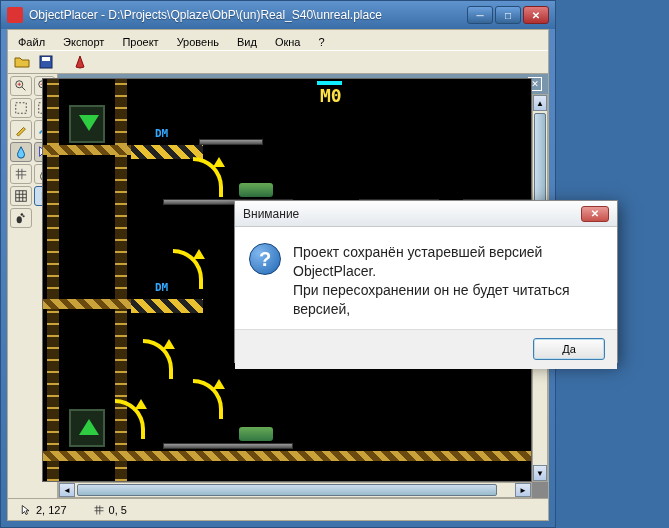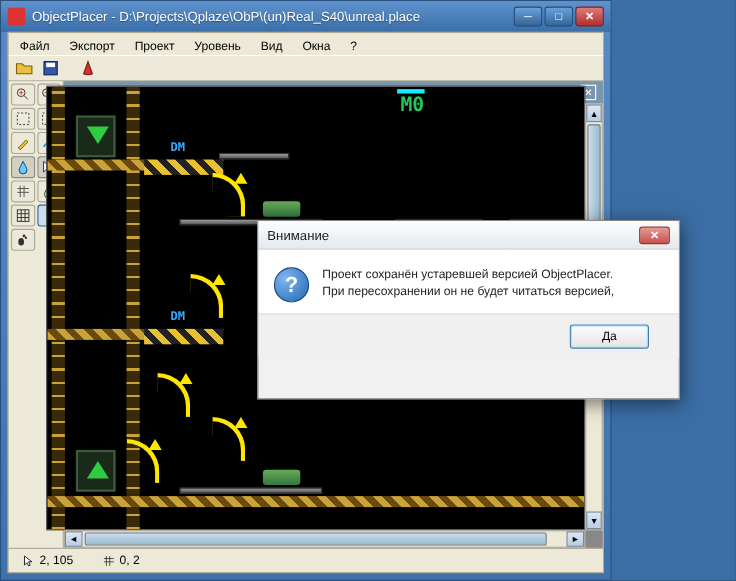--- a/index.html
+++ b/index.html
@@ -43,36 +43,36 @@
   
   .game { position: absolute; inset: 0; background: #000; }
   .girder { position: absolute; height: 10px; background: repeating-linear-gradient(45deg, #caa23a 0 6px, #6b4a10 6px 12px); }
   .girder-v { position: absolute; width: 12px; background: repeating-linear-gradient(0deg, #caa23a 0 2px, #3a2a0a 2px 12px); }
   .plat { position: absolute; height: 6px; background: linear-gradient(#999,#555); border: 1px solid #333; }
   .elev { position: absolute; width: 36px; height: 38px; background: #1a2a1a; border: 2px solid #3e5a3e; }
   .elev .arrow { position:absolute; left:8px; top:8px; width:0;height:0; border-left:10px solid transparent; border-right:10px solid transparent; }
   .elev.down .arrow { border-top: 16px solid #2ecc40; }
   .elev.up .arrow   { border-bottom: 16px solid #2ecc40; }
   .dm { position: absolute; color: #3af; font: bold 11px monospace; padding-left: 16px; }
-  .mo { position: absolute; color: #22c55e; font: bold 18px monospace; border-top: 4px solid #1ef; padding-left:3px;margin-left:44px; }
+  .mo { position: absolute; color: #fde047; font: bold 18px monospace; border-top: 4px solid #1ef; padding-left:3px; }
   .yel-arc { position: absolute; width: 30px; height: 40px; border: 4px solid #ffe600; border-left: none; border-bottom: none; border-radius: 0 30px 0 0; }
   .yel-arc::after { content:''; position:absolute; right:-6px; top:-4px; width:0;height:0; border-left:6px solid transparent; border-right:6px solid transparent; border-bottom:10px solid #ffe600; }
   .enemy { position:absolute; width:34px; height:14px; background: linear-gradient(#6a5,#374); border-radius: 3px; }
   
   .statusbar { height: 22px; background: #ece9d8; border-top: 1px solid #aca899; display: flex; align-items: center; padding: 0 6px; gap: 14px; }
   .status-cell { display: flex; align-items: center; gap: 4px; padding: 0 6px; }
   
   
   .dialog { position: absolute; left: 234px; top: 200px; width: 384px; height: 163px; background: #f1f1f1; border: 1px solid #888; box-shadow: 2px 4px 16px rgba(0,0,0,0.5); }
   .dialog .dlg-title { height: 26px; background: linear-gradient(#fdfdfd, #e4e9ee); border-bottom: 1px solid #c9c9c9; display: flex; align-items: center; padding: 0 8px; justify-content: space-between; color: #222; font-size: 12px; }
   .dlg-close { width: 28px; height: 16px; background: linear-gradient(#e89a95,#c7514b); border: 1px solid #963530; border-radius: 3px; color: #fff; display:flex; align-items:center; justify-content:center; font-size:10px; font-weight:bold; }
   .dlg-body { padding: 16px 14px 10px 14px; display: flex; gap: 12px; background: #fff; }
   .dlg-icon { width: 32px; height: 32px; border-radius: 50%; background: radial-gradient(circle at 30% 30%, #7fb6ef, #2268b3); color: #fff; font-weight: bold; font-size: 20px; display:flex; align-items:center; justify-content:center; flex-shrink:0; border: 1px solid #15457d; }
-  .dlg-text { line-height: 1.35; color: #222; font-size: 11px; }
-  .dlg-buttons { height: 40px; background: #f0f0f0; border-top: 1px solid #ddd; display: flex; align-items: center; justify-content: flex-end; gap: 8px; padding: 0 27px; }
+  .dlg-text { line-height: 1.35; color: #222; font-size: 14px; }
+  .dlg-buttons { height: 40px; background: #f0f0f0; border-top: 1px solid #ddd; display: flex; align-items: center; justify-content: flex-end; gap: 8px; padding: 0 12px; }
   .dlg-btn { min-width: 72px; height: 22px; background: linear-gradient(#fdfdfd, #e3e3e3); border: 1px solid #888; border-radius: 3px; font-size: 11px; display:flex;align-items:center;justify-content:center; }
   .dlg-btn.default { border: 1px solid #3c7fb1; box-shadow: 0 0 0 1px #bde inset; }
 </style>
 </head>
 <body>
 
 <div class="outer-frame">
   <div class="titlebar">
     <div class="app-icon"></div>
     <div class="titlebar-text">ObjectPlacer - D:\Projects\Qplaze\ObP\(un)Real_S40\unreal.place</div>
@@ -256,27 +256,27 @@
           <div class="arr" style="right:0">►</div>
         </div>
       </div>
     </div>
 
     <div class="statusbar">
       <div class="status-cell">
         <svg width="12" height="12" viewBox="0 0 16 16">
             <path d="M3 2 L3 13 L6 10 L8 14 L10 13 L8 9 L12 9 Z" fill="#fff" stroke="#000"></path>
           </svg>
-        <span>2, 105</span>
+        <span>2, 127</span>
       </div>
       <div class="status-cell">
         <svg width="12" height="12" viewBox="0 0 16 16">
             <path d="M2 5h12M2 9h12M5 2v12M9 2v12" stroke="#333" fill="none"></path>
           </svg>
-        <span>0, 2</span>
+        <span>0, 5</span>
       </div>
     </div>
   </div>
 </div>
 
 <div class="dialog">
   <div class="dlg-title">
     <span>Внимание</span>
     <div class="dlg-close">✕</div>
   </div>

